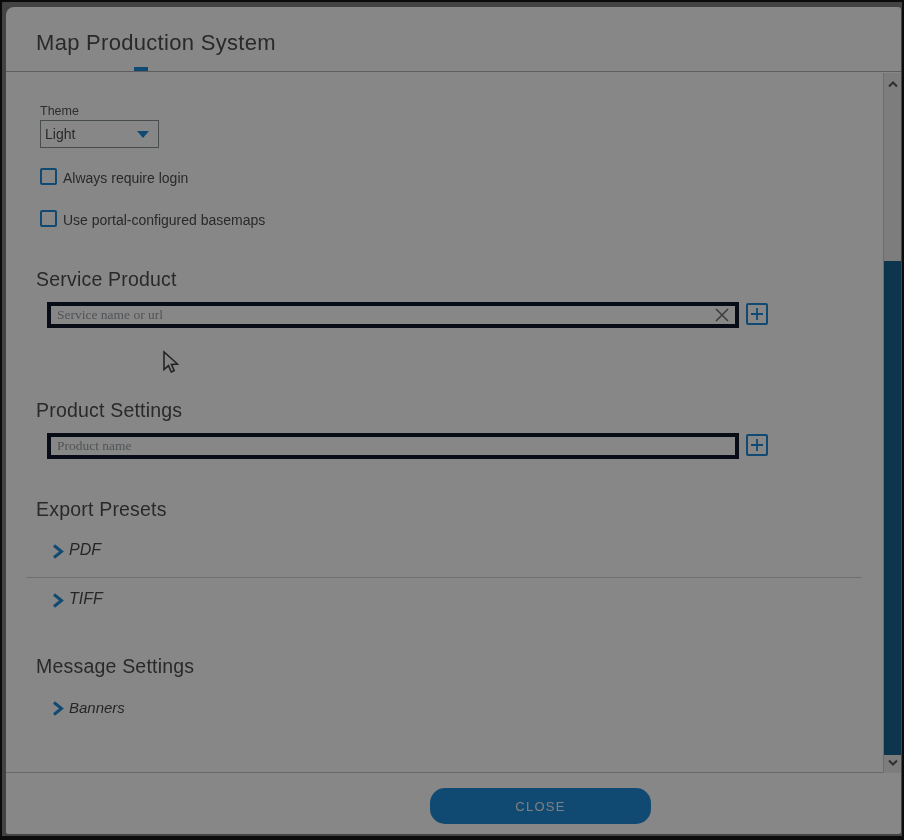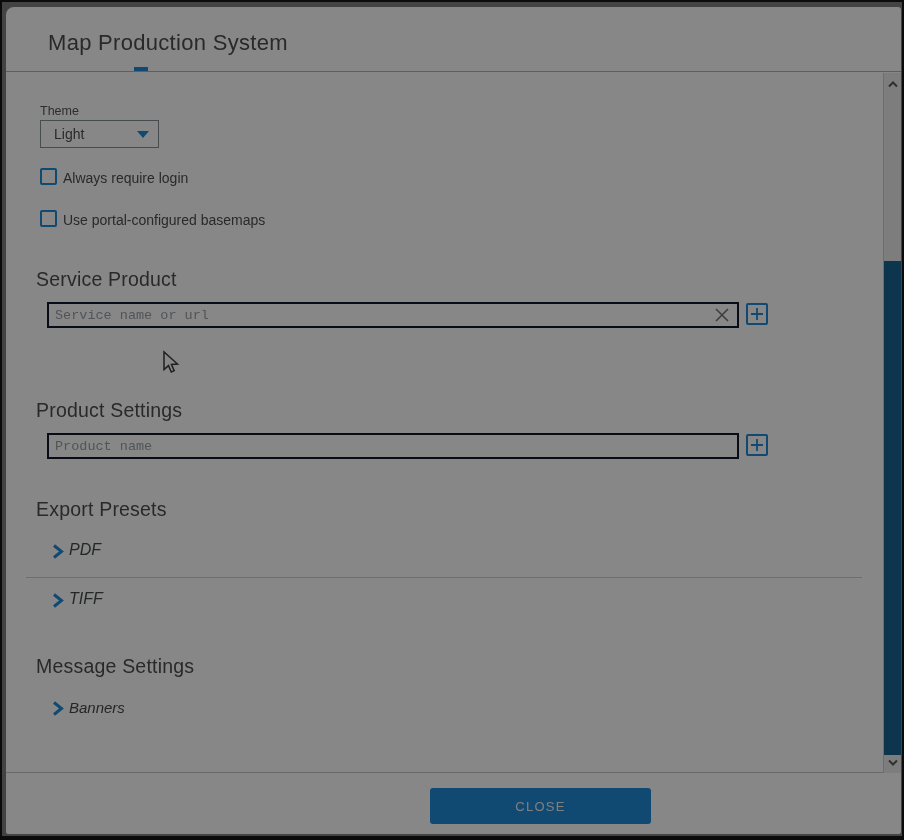--- a/index.html
+++ b/index.html
@@ -21,28 +21,28 @@
   .dialog{
     position:absolute;left:4px;top:5px;right:1px;bottom:2px;
     background:#ffffff;border-radius:8px 3px 3px 3px;
   }
   
   .dlg-header{
     position:absolute;left:0;top:0;right:0;height:65px;
     border-bottom:1px solid #b2b2b2;
     display:flex;align-items:center;padding:8px 0 0 30px;
   }
-  .dlg-title{font-size:22px;color:#4f4f4f;letter-spacing:.3px;margin-left:12px;}
+  .dlg-title{font-size:22px;color:#4f4f4f;letter-spacing:.3px;}
   .sliver{position:absolute;left:128px;top:60px;width:14px;height:4px;background:var(--accent);}
   
   .field-label{position:absolute;left:34px;top:97px;font-size:12.5px;color:#565656;text-align:right;}
   .select{
     position:absolute;left:34px;top:113px;width:119px;height:28px;
     border:1px solid #879094;background:#fff;display:flex;align-items:center;
-    padding-left:13px;cursor:default;
+    padding-left:4px;cursor:default;
   }
   .select-value{font-size:14px;color:#4f4f4f;}
   .caret{
     position:absolute;right:9px;top:10px;width:0;height:0;
     border-left:6px solid transparent;border-right:6px solid transparent;
     border-top:7px solid var(--accent);
   }
   
   .checkbox{
     position:absolute;left:34px;width:17px;height:17px;background:#fff;
@@ -50,22 +50,22 @@
   }
   .cb1{top:161px;} .cb2{top:203px;}
   .cb-label{position:absolute;left:57px;font-size:14px;color:#4f4f4f;}
   .cbl1{top:163px;} .cbl2{top:205px;}
   
   .section-heading{position:absolute;left:30px;font-size:19.5px;color:#4f4f4f;letter-spacing:.2px;}
   .h-service{top:261px;} .h-product{top:392px;} .h-export{top:491px;} .h-message{top:648px;}
   
   .text-input{
     position:absolute;left:41px;width:692px;height:26px;
-    border:2px solid #0f172a;background:#fff;font-size:13.5px;color:#4f4f4f;
-    padding:0 30px 0 6px;font-family:Liberation Mono, monospace;outline:none;
+    border:4px solid #0f172a;background:#fff;font-size:13.5px;color:#4f4f4f;
+    padding:0 30px 0 6px;font-family:Liberation Serif, serif;outline:none;
   }
   .text-input::placeholder{color:#9aa0a5;opacity:1;}
   .in-service{top:295px;} .in-product{top:426px;padding-right:0;}
   .clear-btn{position:absolute;left:707px;top:299px;width:18px;height:18px;cursor:pointer;}
   .plus-btn{
     position:absolute;left:740px;width:22px;height:22px;
     border:2px solid var(--accent);border-radius:2px;background:#fff;
     display:flex;align-items:center;justify-content:center;cursor:pointer;
   }
   .plus1{top:296px;} .plus2{top:427px;}
@@ -74,21 +74,21 @@
   .ch-pdf{top:537px;} .ch-tiff{top:586px;} .ch-banners{top:694px;}
   .row-label{position:absolute;left:63px;font-size:16px;color:#45494c;font-style:italic;}
   .rl-pdf{top:534px;} .rl-tiff{top:583px;} .rl-banners{top:692px;font-size:15px;}
   .divider{position:absolute;left:20px;top:570px;width:836px;height:1px;background:#d2d2d2;}
   
   .dlg-footer{
     position:absolute;left:0;right:0;bottom:0;height:62px;
     border-top:1px solid #c6c6c6;background:#fff;border-radius:0 0 3px 3px;
   }
   .btn{
-    position:absolute;top:15px;height:36px;border:none;border-radius:3px;
+    position:absolute;top:15px;height:36px;border:none;border-radius:15px;
     background:var(--btn);color:#eef1f3;font-size:13px;letter-spacing:1.3px;
     font-family:"Liberation Sans","DejaVu Sans",sans-serif;cursor:pointer;
   }
   .btn-close{left:424px;width:221px;}
   .btn-update{left:661px;width:222px;}
   
   .scrollbar{
     position:absolute;top:66px;right:0;width:18px;height:700px;
     background:#ececec;border-left:1px solid #cfcfcf;
   }

